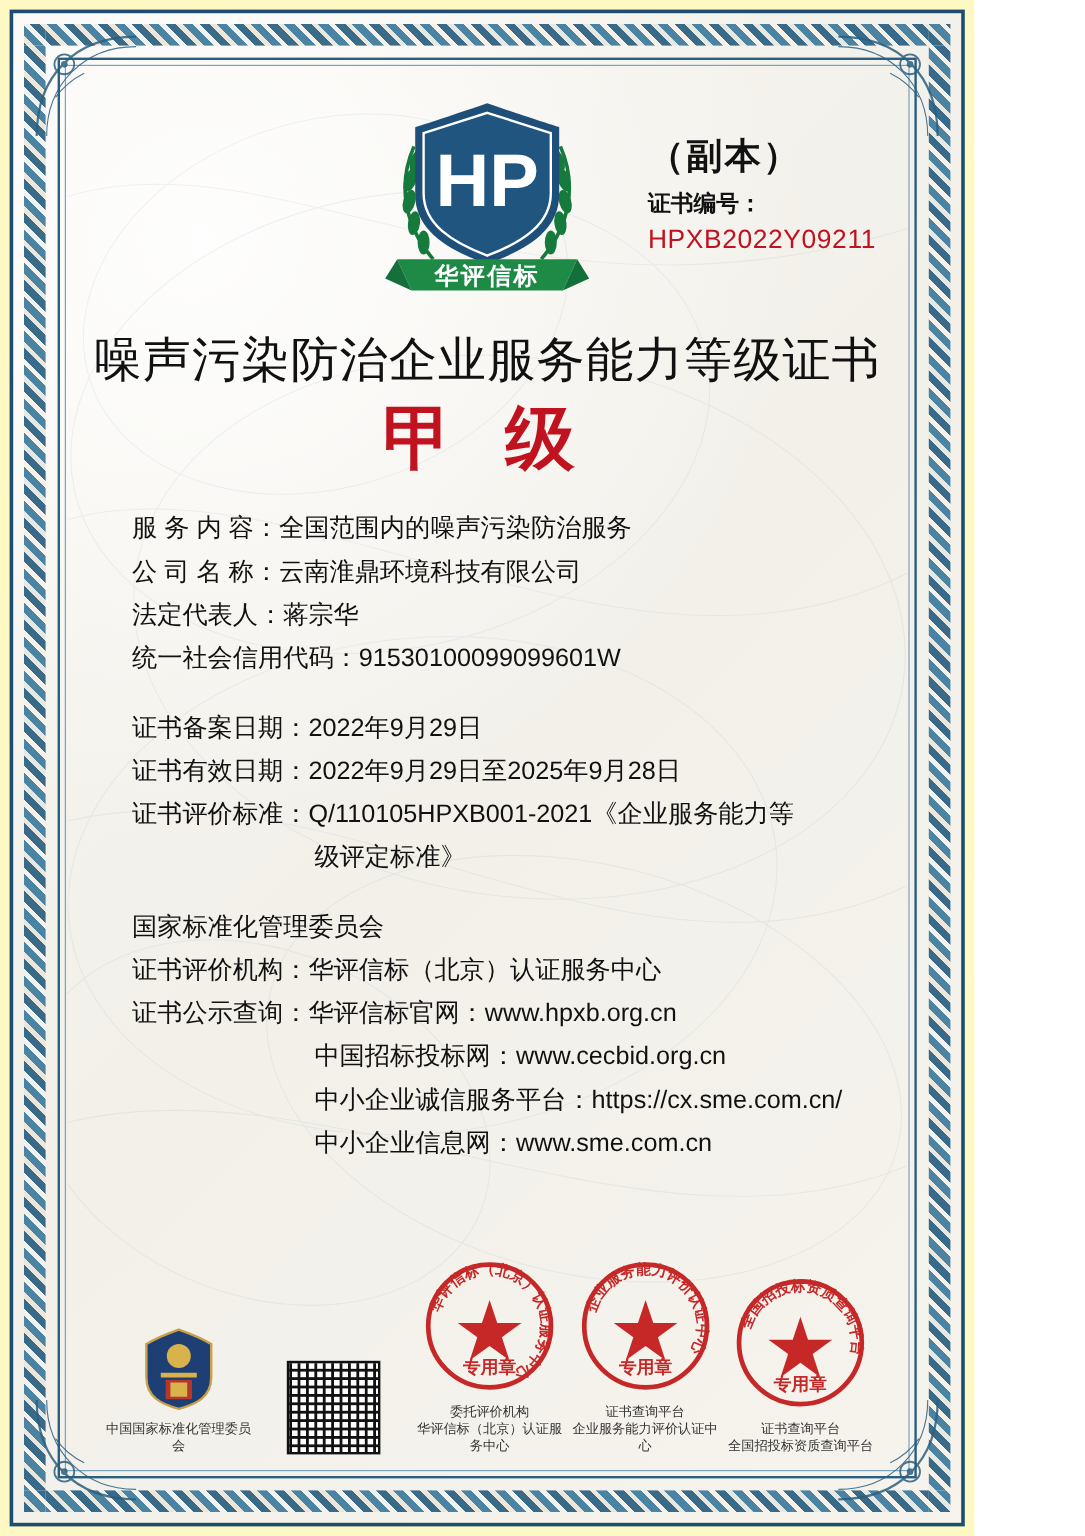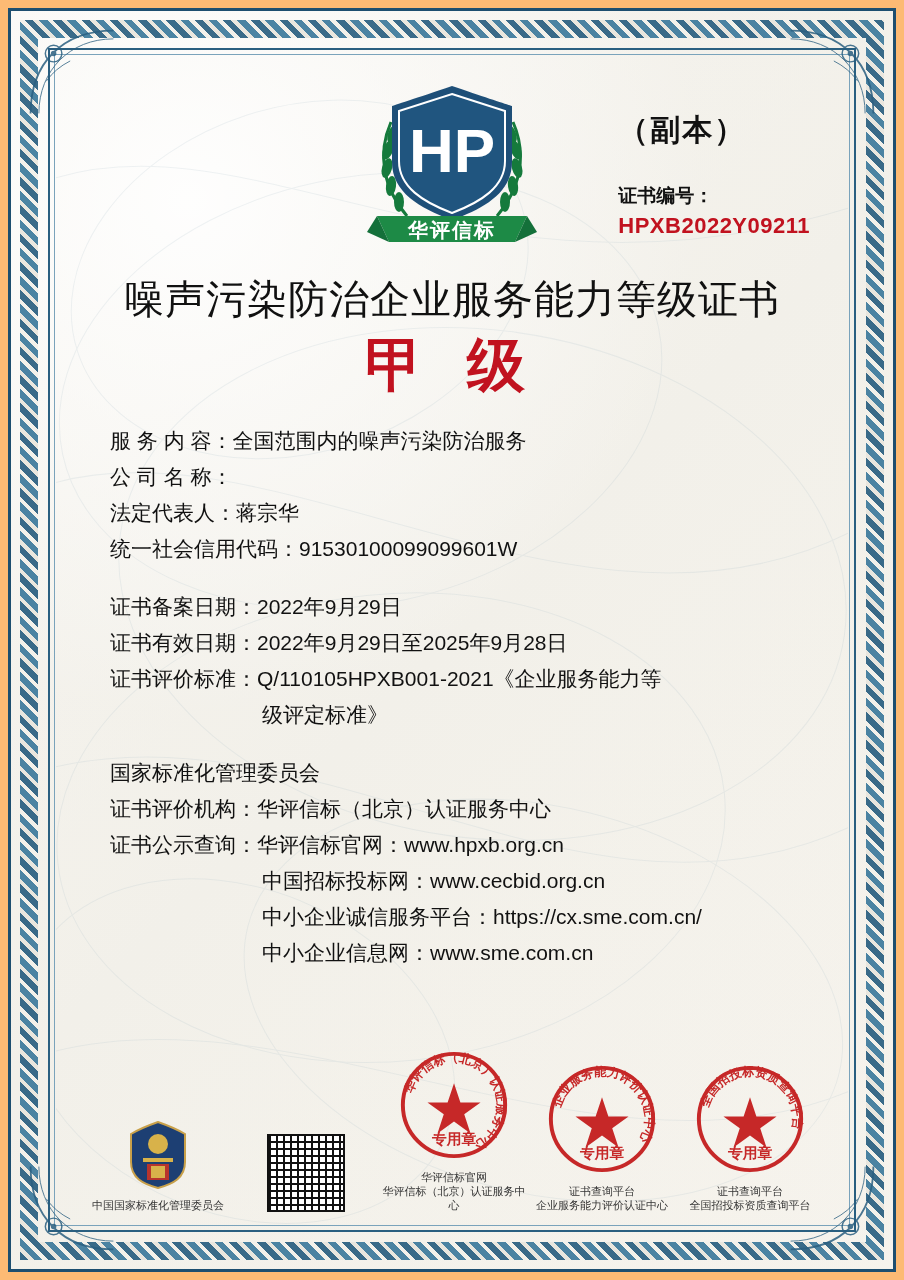--- a/index.html
+++ b/index.html
@@ -5,24 +5,24 @@
   html, body {
     margin: 0;
     padding: 0;
     background: #ffffff;
   }
   body {
     font-family: "Liberation Sans", "DejaVu Sans", sans-serif;
   }
   .page {
     position: relative;
-    width: 904px;
+    width: 812px;
     height: 1280px;
     overflow: hidden;
-    background: #fdba74;
+    background: #fef9c3;
   }
   
   .frame-outer {
     position: absolute;
     left: 8px; top: 8px; right: 8px; bottom: 8px;
     border: 3px solid #1d4e6f;
     background:
       radial-gradient(circle at 20% 15%, rgba(255,255,255,0.9) 0%, rgba(246,244,239,0.2) 40%),
       linear-gradient(135deg, #f7f5f0 0%, #f1efe8 50%, #f6f3ec 100%);
   }
@@ -84,40 +84,40 @@
     justify-content: center;
     padding-top: 14px;
   }
   .emblem {
     position: relative;
     width: 210px;
     height: 180px;
   }
   .copy-block {
     position: absolute;
-    right: 32px;
+    right: 20px;
     top: 48px;
     text-align: left;
   }
   .copy-label {
     font-size: 30px;
     font-weight: bold;
     color: #111;
     letter-spacing: 2px;
   }
   .cert-no-label {
-    margin-top: 32px;
+    margin-top: 6px;
     font-size: 19px;
     color: #111;
     font-weight: bold;
   }
   .cert-no-value {
     margin-top: 4px;
     font-size: 22px;
-    font-weight: bold;
+    font-weight: normal;
     color: #c1121f;
     letter-spacing: 0.5px;
   }
 
   .title {
     text-align: center;
     font-size: 40px;
     font-weight: normal;
     color: #111;
     letter-spacing: 1px;
@@ -295,20 +295,21 @@
     <div class="grade">甲 级</div>
 
     <div class="body-text">
       <div class="group">
         <div class="row">
           <span class="lbl">服 务 内 容：</span>
           <span class="val">全国范围内的噪声污染防治服务</span>
         </div>
         <div class="row">
           <span class="lbl">公 司 名 称：</span>
+          <span class="val">云南淮鼎环境科技有限公司</span>
         </div>
         <div class="row">
           <span class="lbl">法定代表人：</span>
           <span class="val">蒋宗华</span>
         </div>
         <div class="row">
           <span class="lbl">统一社会信用代码：</span>
           <span class="val">91530100099099601W</span>
         </div>
       </div>
@@ -373,21 +374,21 @@
               </defs>
             <circle cx="60" cy="60" r="52" fill="none" stroke="#c62828" stroke-width="4"></circle>
             <text font-size="12.5" fill="#c62828" font-family="'Liberation Serif', serif" font-weight="bold">
               <textPath href="#rp1" startOffset="4%">华评信标（北京）认证服务中心</textPath>
             </text>
             <path d="M60 38 l6.5 19.5 h20.5 l-16.6 12 6.4 19.6 -16.8-12.2 -16.8 12.2 6.4-19.6 -16.6-12 h20.5 z" fill="#c62828"></path>
             <text x="60" y="100" text-anchor="middle" font-size="15" fill="#c62828" font-family="'Liberation Serif', serif" font-weight="bold">专用章</text>
           </svg>
         </div>
         <div class="foot-caption">
-          <div>华评信标官网</div>
+          <div>委托评价机构</div>
           <div>华评信标（北京）认证服务中心</div>
         </div>
       </div>
 
       <div class="foot-item">
         <div class="seal">
           <svg viewBox="0 0 120 120" width="118" height="118">
             <defs>
                 <path id="rp2" d="M60,60 m-44,0 a44,44 0 1,1 88,0 a44,44 0 1,1 -88,0"></path>
               </defs>

